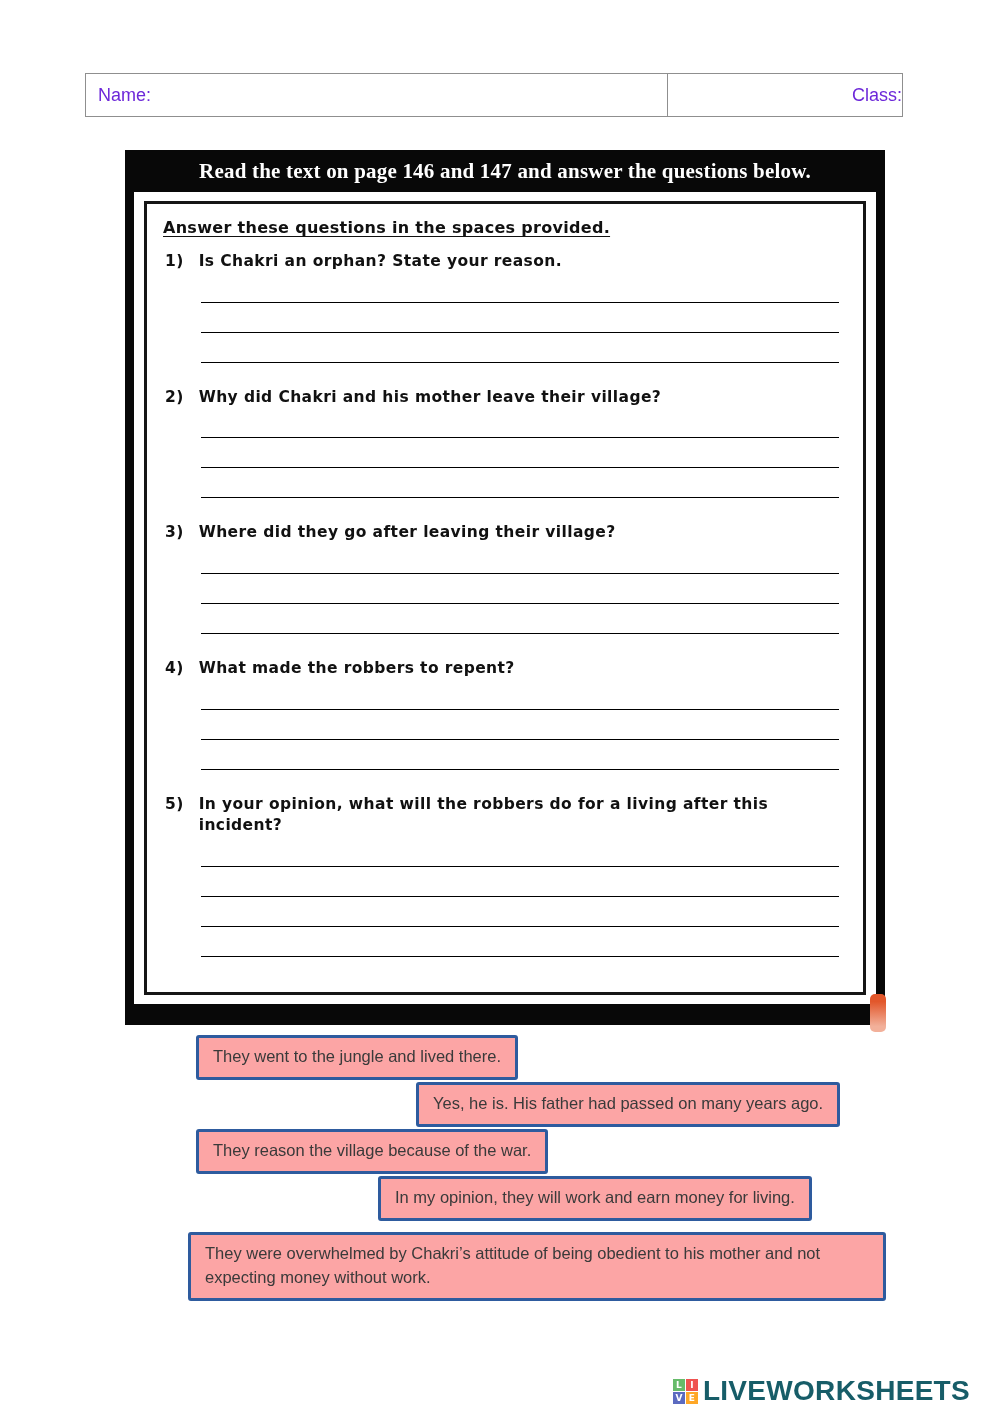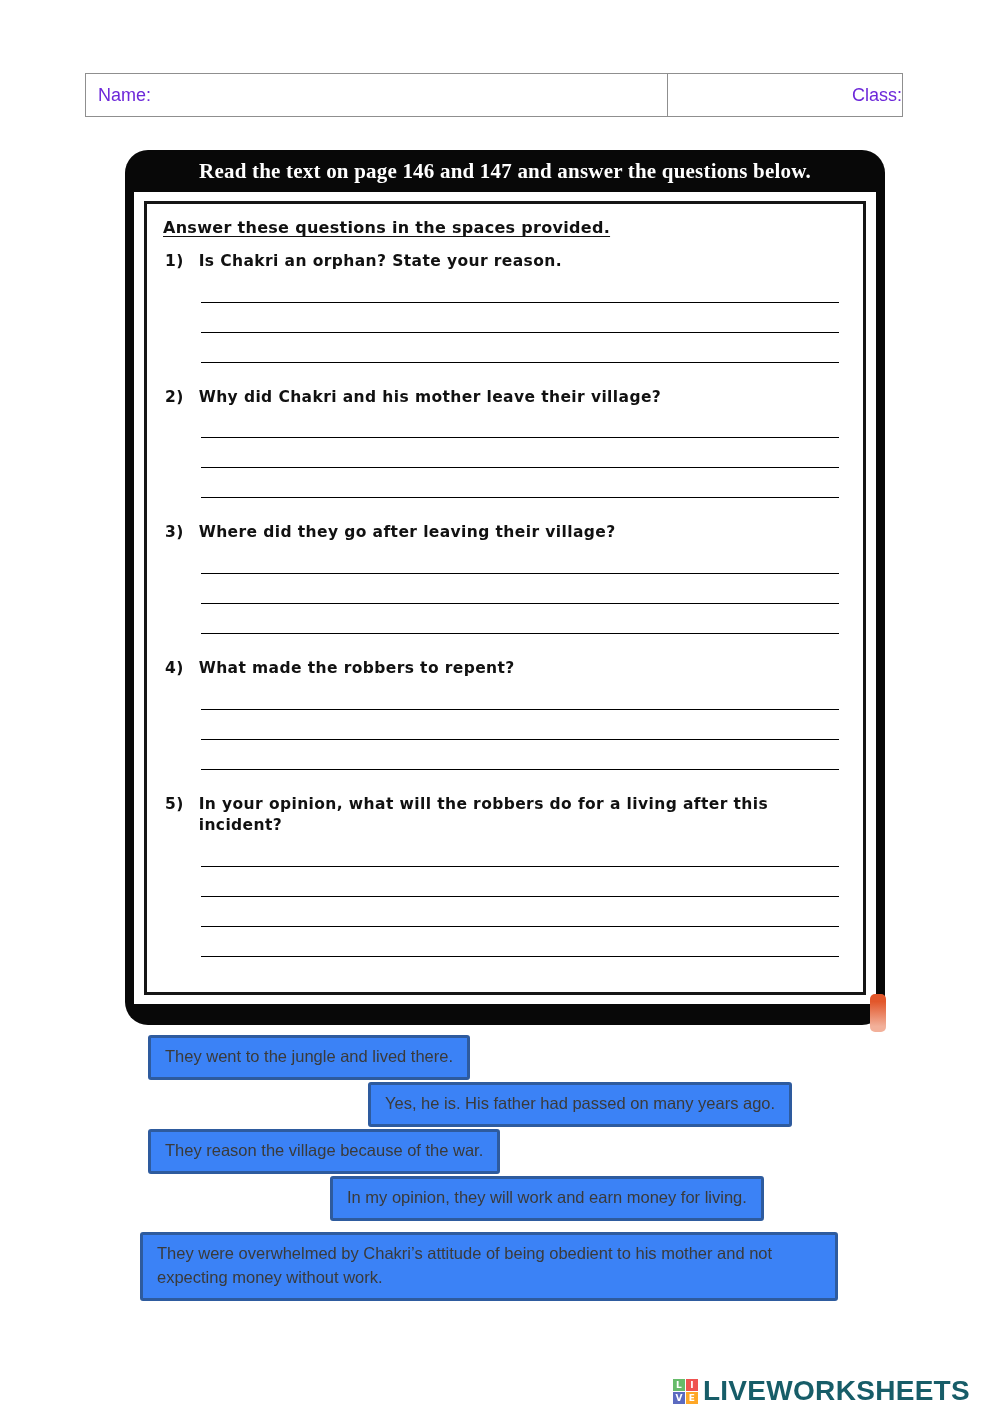--- a/index.html
+++ b/index.html
@@ -32,21 +32,20 @@
     display:flex; align-items:center;
     padding-left:12px;
     justify-content:flex-end;
   }
 
   
   .worksheet {
     position:absolute; left:125px; top:150px;
     width:760px; height:875px;
     background:#080808;
-    border-radius:23px;
   }
   .banner {
     height:42px;
     display:flex; align-items:center; justify-content:center;
     color:#ffffff;
     font-family:"Liberation Serif", serif;
     font-weight:bold; font-size:21px;
     letter-spacing:0.2px;
     white-space:nowrap;
   }
@@ -95,25 +94,26 @@
 
   
   .answers-area {
     position:absolute; left:0; top:1032px;
     width:1000px; height:300px;
   }
   .answer-box {
     position:absolute;
     border:3px solid var(--answer-border, #2e5b9e);
     border-radius:3px;
-    background:#3b82f6;
+    background:#fca5a5;
     padding:7px 14px 8px 14px;
     font-size:16.5px; color:#3a3a3a;
     white-space:nowrap;
     line-height:1.45;
+    margin-left:48px;
   }
   .answer-box:nth-of-type(1){ left:148px; top:3px; }
   .answer-box:nth-of-type(2){ left:368px; top:50px; }
   .answer-box:nth-of-type(3){ left:148px; top:97px; }
   .answer-box:nth-of-type(4){ left:330px; top:144px; }
   .answer-box:nth-of-type(5){ left:140px; top:200px; width:698px; white-space:normal; }
 
   
   .footer {
     position:absolute; right:30px; bottom:6px;

